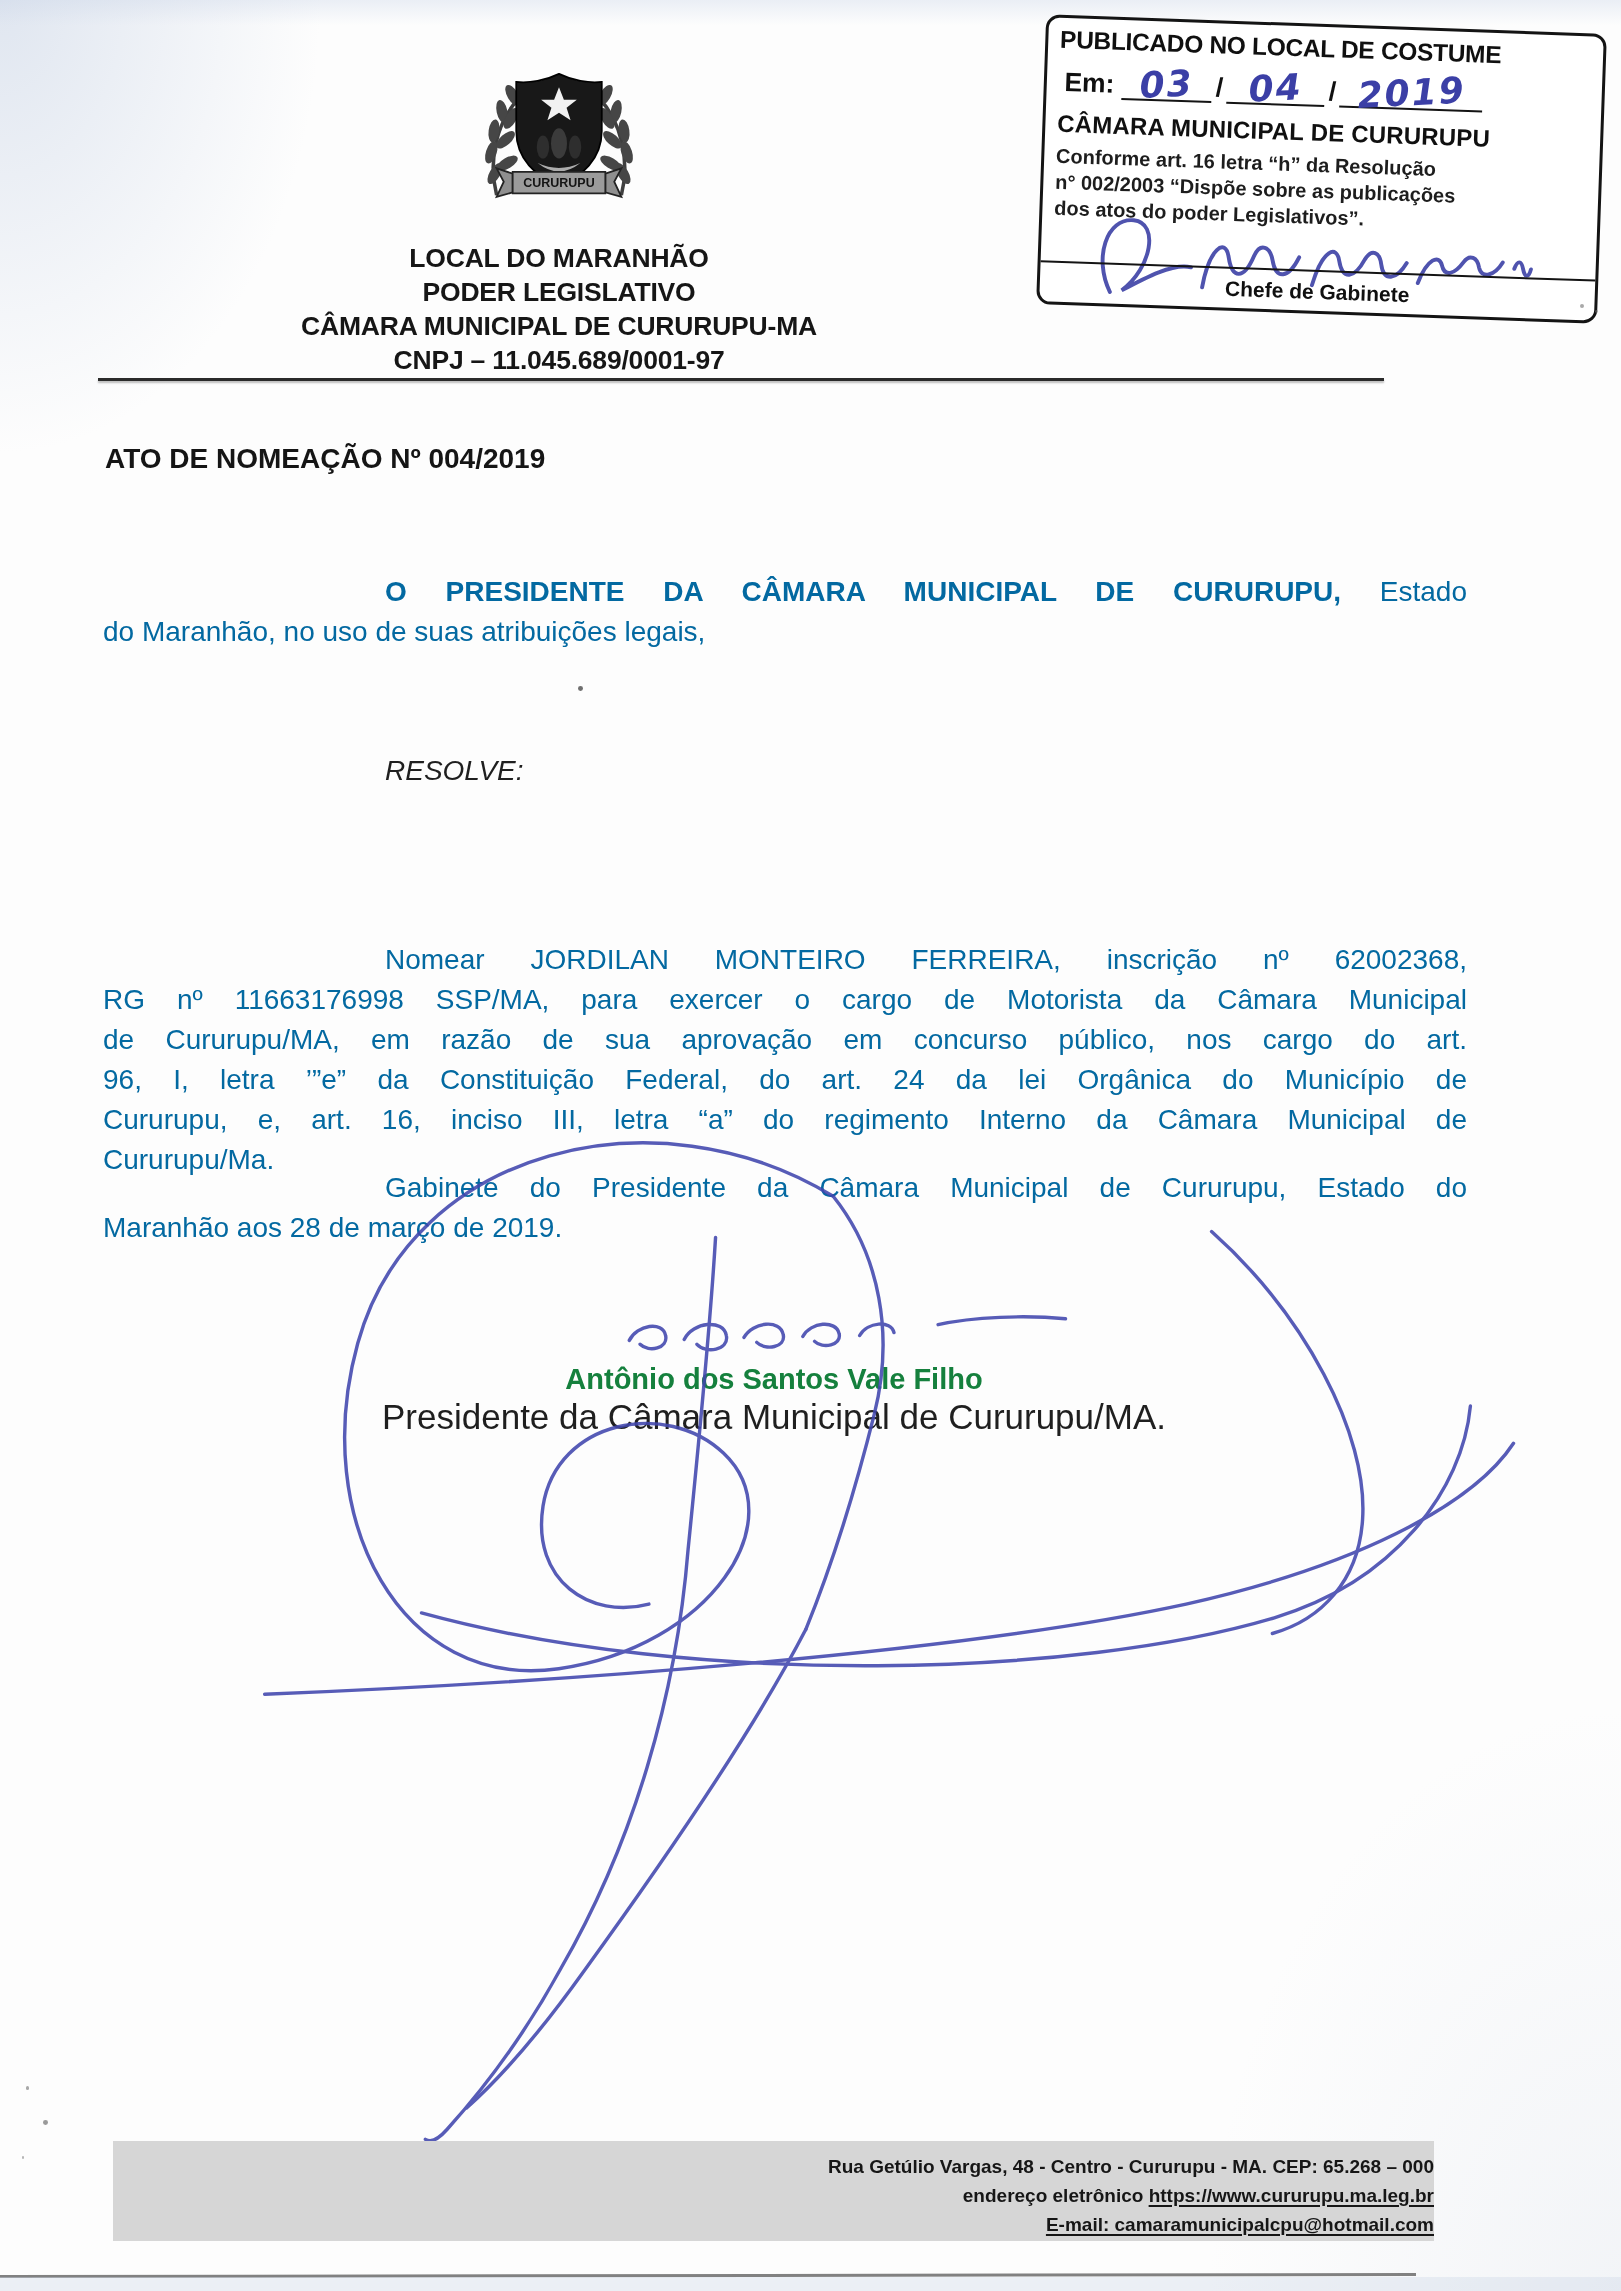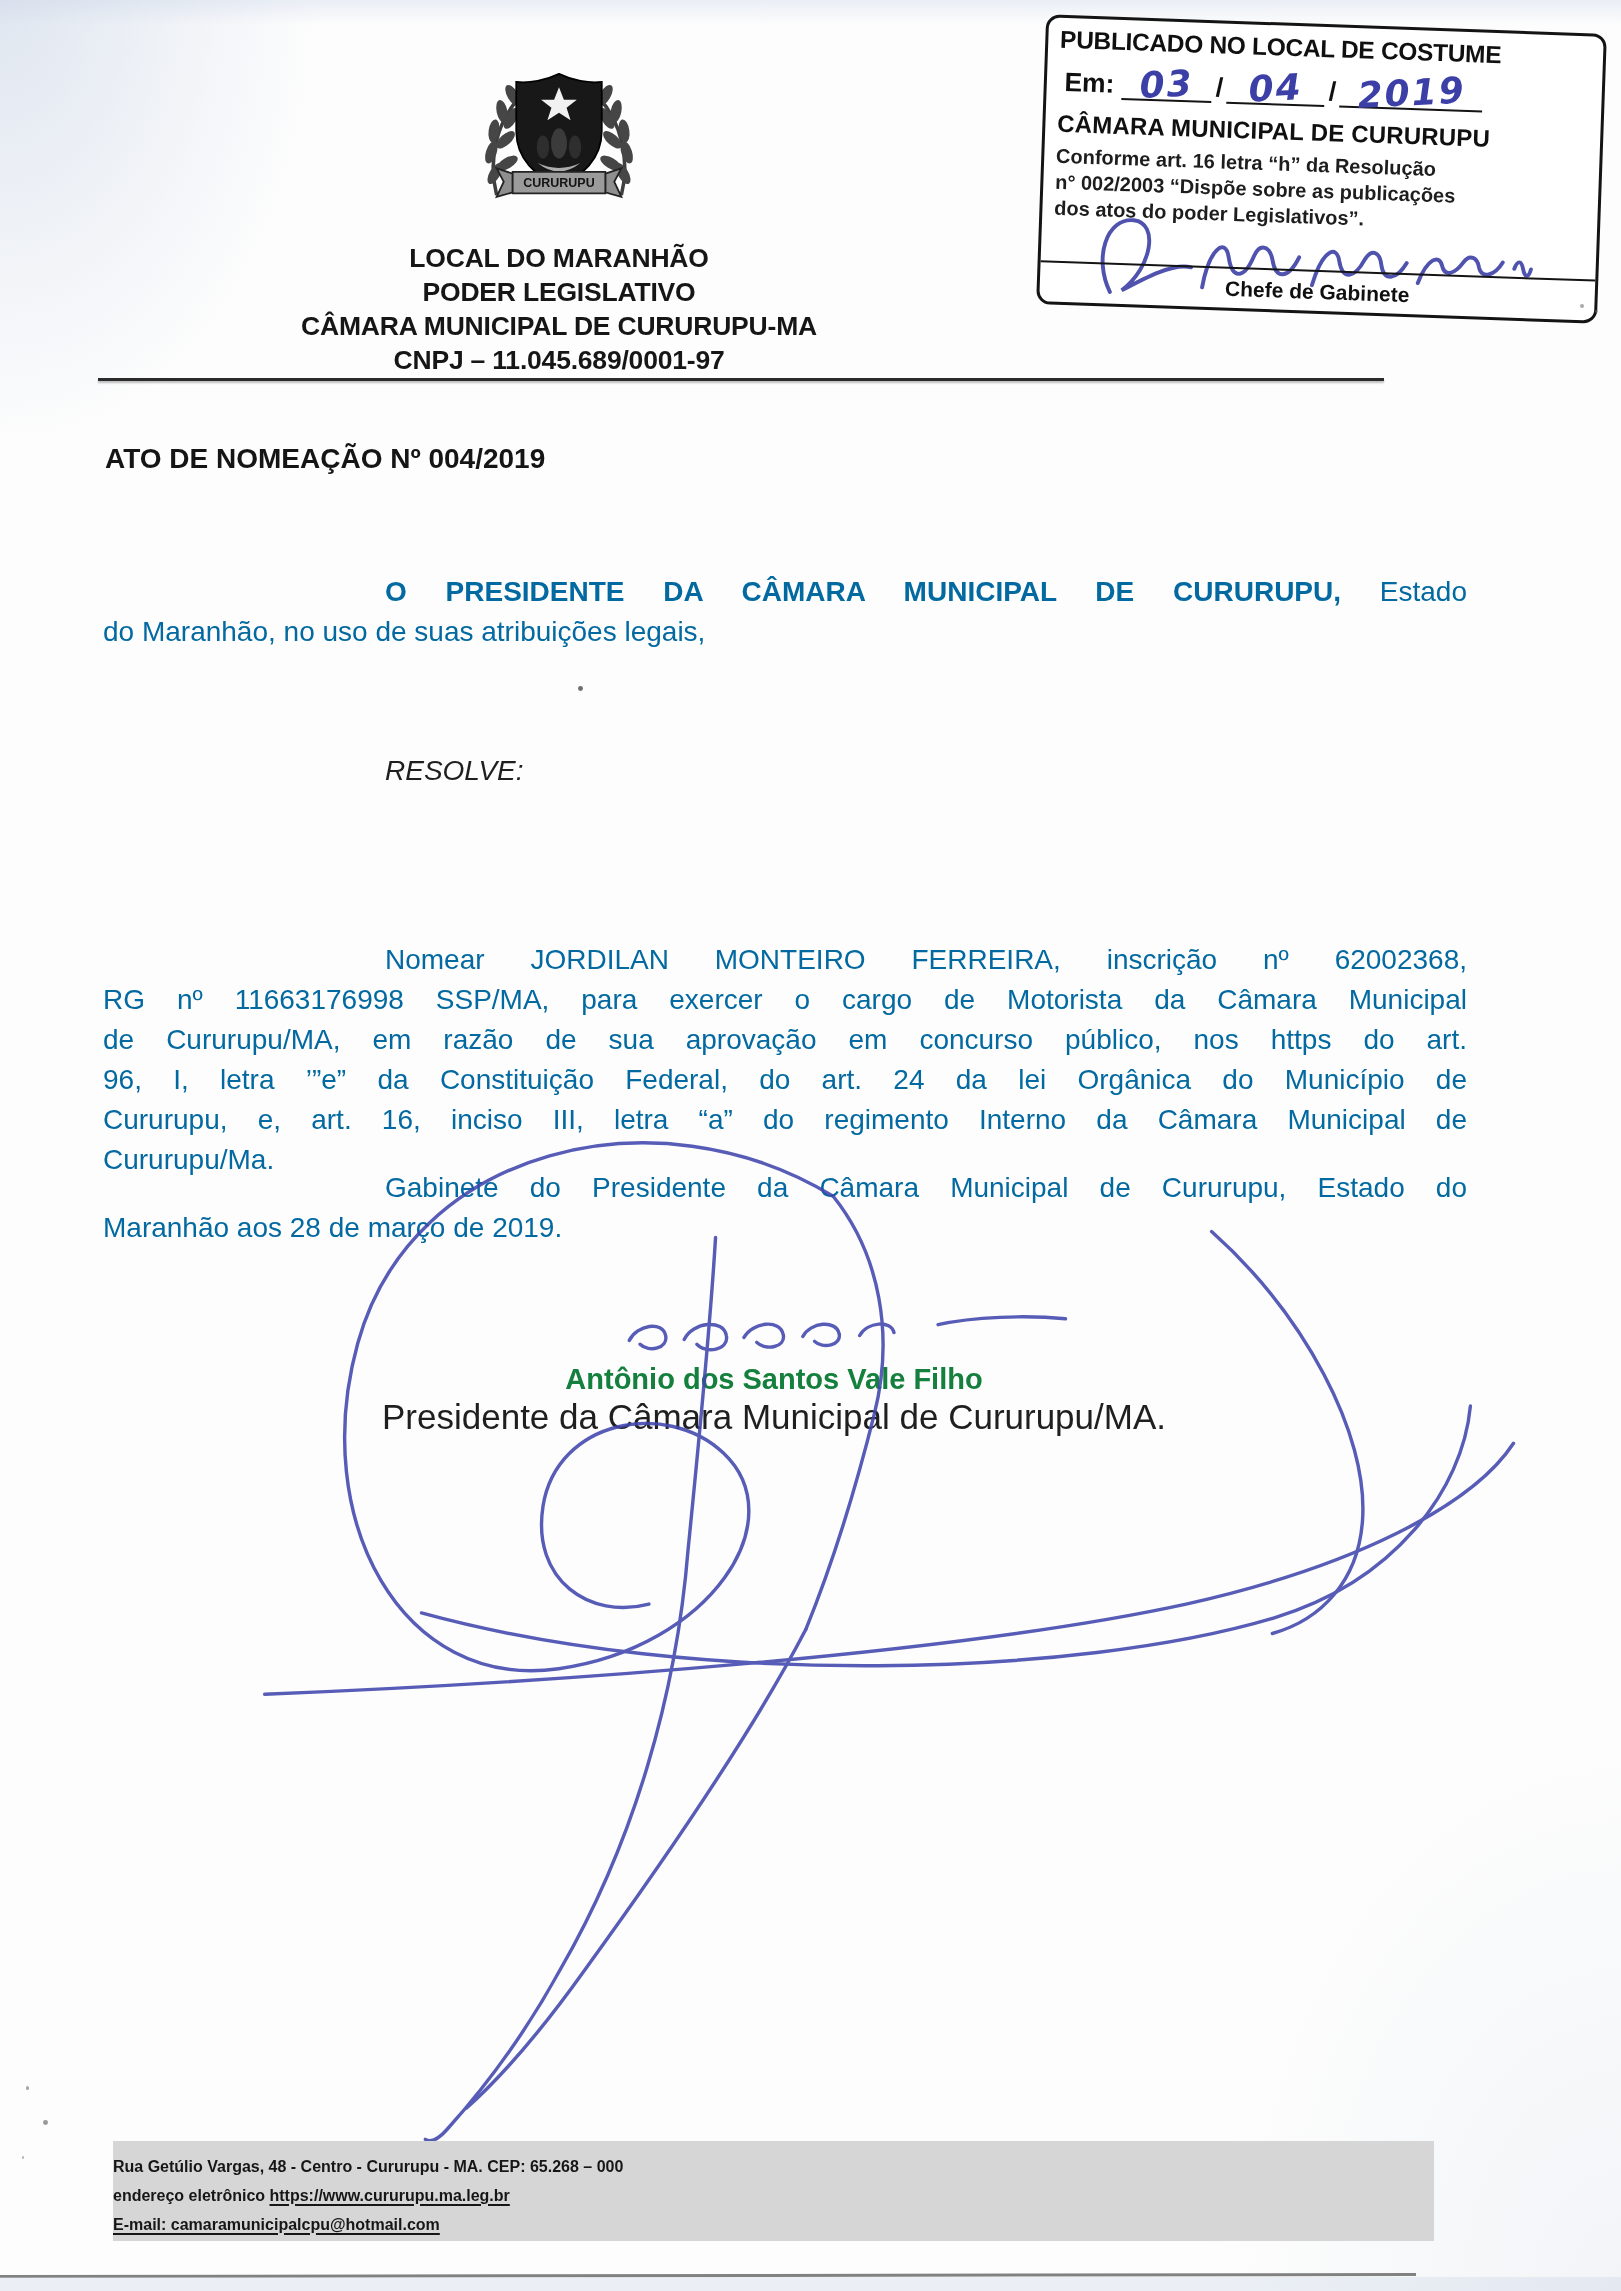--- a/index.html
+++ b/index.html
@@ -57,21 +57,21 @@
   .resolve{position:absolute;left:385px;top:755px;font-size:28px;color:#1f1f1f;font-style:italic;}
   .bodypara{top:904px;margin-top:36px;}
   .closing{top:1168px;}
   .sign-block{position:absolute;left:284px;top:1360px;width:980px;text-align:center;}
   .sign-name{font-weight:bold;font-size:29px;line-height:39px;color:#15803d;}
   .sign-role{font-size:35px;line-height:35px;color:#1f1f1f;}
   
   .big-sign{position:absolute;left:147px;top:1059px;width:1392px;height:1098px;pointer-events:none;}
   .footer{
     position:absolute;left:113px;top:2141px;width:1321px;height:100px;
-    background:#d6d6d6;text-align:left;font-weight:bold;font-size:16px;
+    background:#d6d6d6;text-align:right;font-weight:bold;font-size:19px;
     line-height:29px;padding-top:10.8px;box-sizing:border-box;color:#161616;
   }
   .u{ text-decoration:underline;text-decoration-thickness:2px;text-underline-offset:2.9px;}
   .bottom-line{position:absolute;left:0;top:2274px;width:1416px;height:2.9px;background:#818181;transform:rotate(-.08deg);}
   .bottom-band{position:absolute;left:0;top:2277px;width:100%;height:14.7px;background:rgba(208,218,232,.40);}
   .speck{position:absolute;border-radius:50%;background:#6f6f6f;}
 </style>
 </head>
 <body>
 
@@ -151,21 +151,21 @@
       <span style="font-weight:bold">O PRESIDENTE DA CÂMARA MUNICIPAL DE CURURUPU,</span><span> Estado</span>
     </div>
     <div>do Maranhão, no uso de suas atribuições legais,</div>
   </div>
 
   <div class="resolve">RESOLVE:</div>
 
   <div class="text-block bodypara">
     <div class="line-j indent">Nomear JORDILAN MONTEIRO FERREIRA, inscrição nº 62002368,</div>
     <div class="line-j">RG nº 11663176998 SSP/MA, para exercer o cargo de Motorista da Câmara Municipal</div>
-    <div class="line-j">de Cururupu/MA, em razão de sua aprovação em concurso público, nos https do art.</div>
+    <div class="line-j">de Cururupu/MA, em razão de sua aprovação em concurso público, nos cargo do art.</div>
     <div class="line-j">96, I, letra ’”e” da Constituição Federal, do art. 24 da lei Orgânica do Município de</div>
     <div class="line-j">Cururupu, e, art. 16, inciso III, letra “a” do regimento Interno da Câmara Municipal de</div>
     <div>Cururupu/Ma.</div>
   </div>
 
   <div class="text-block closing">
     <div class="line-j indent">Gabinete do Presidente da Câmara Municipal de Cururupu, Estado do</div>
     <div>Maranhão aos 28 de março de 2019.</div>
   </div>
 

